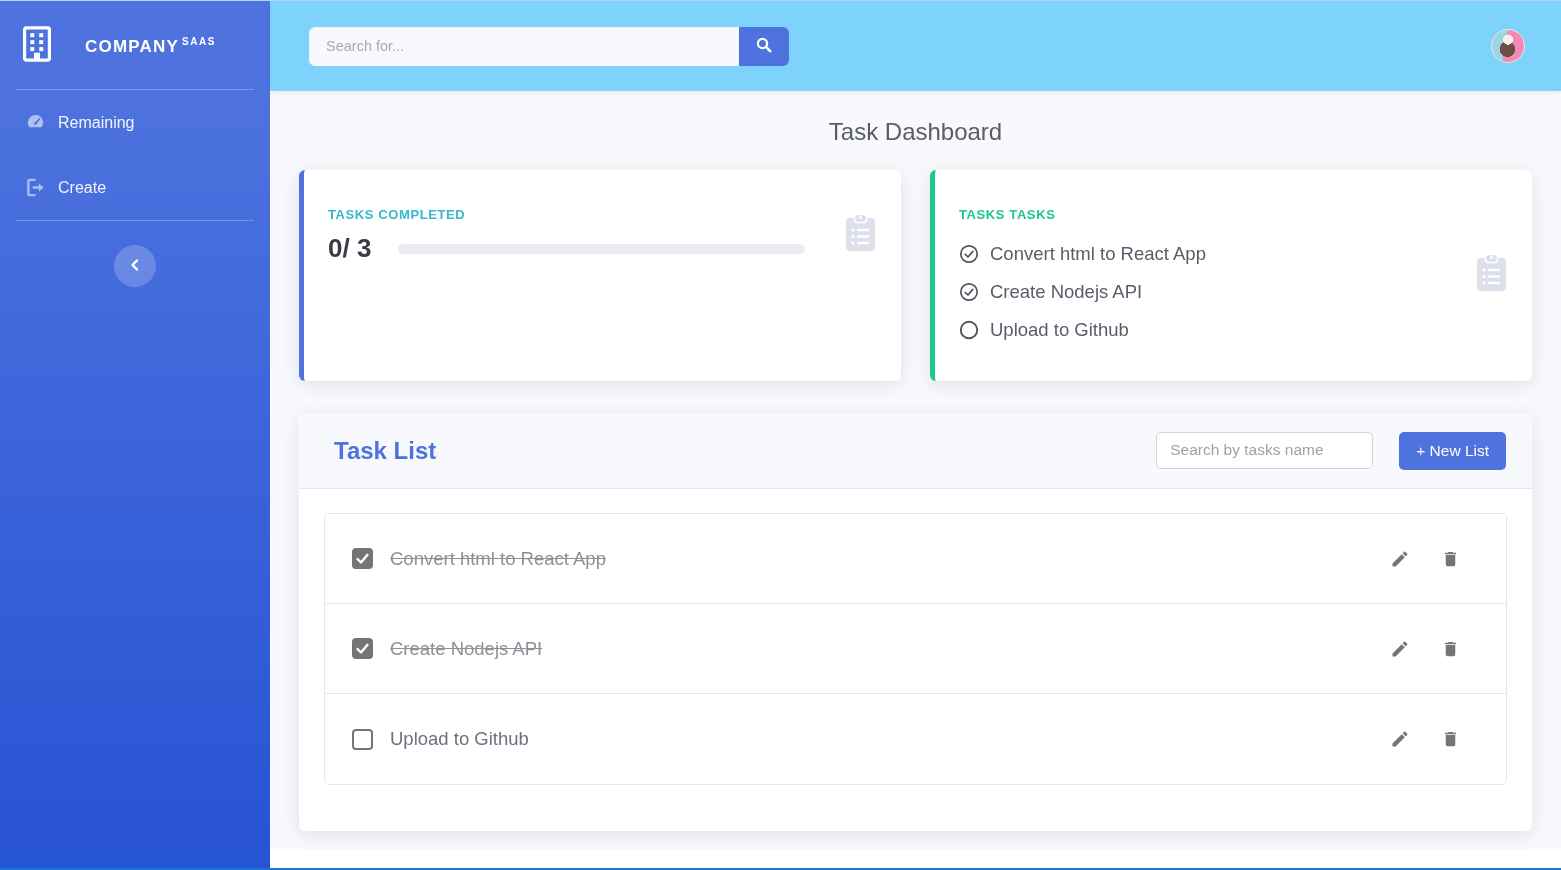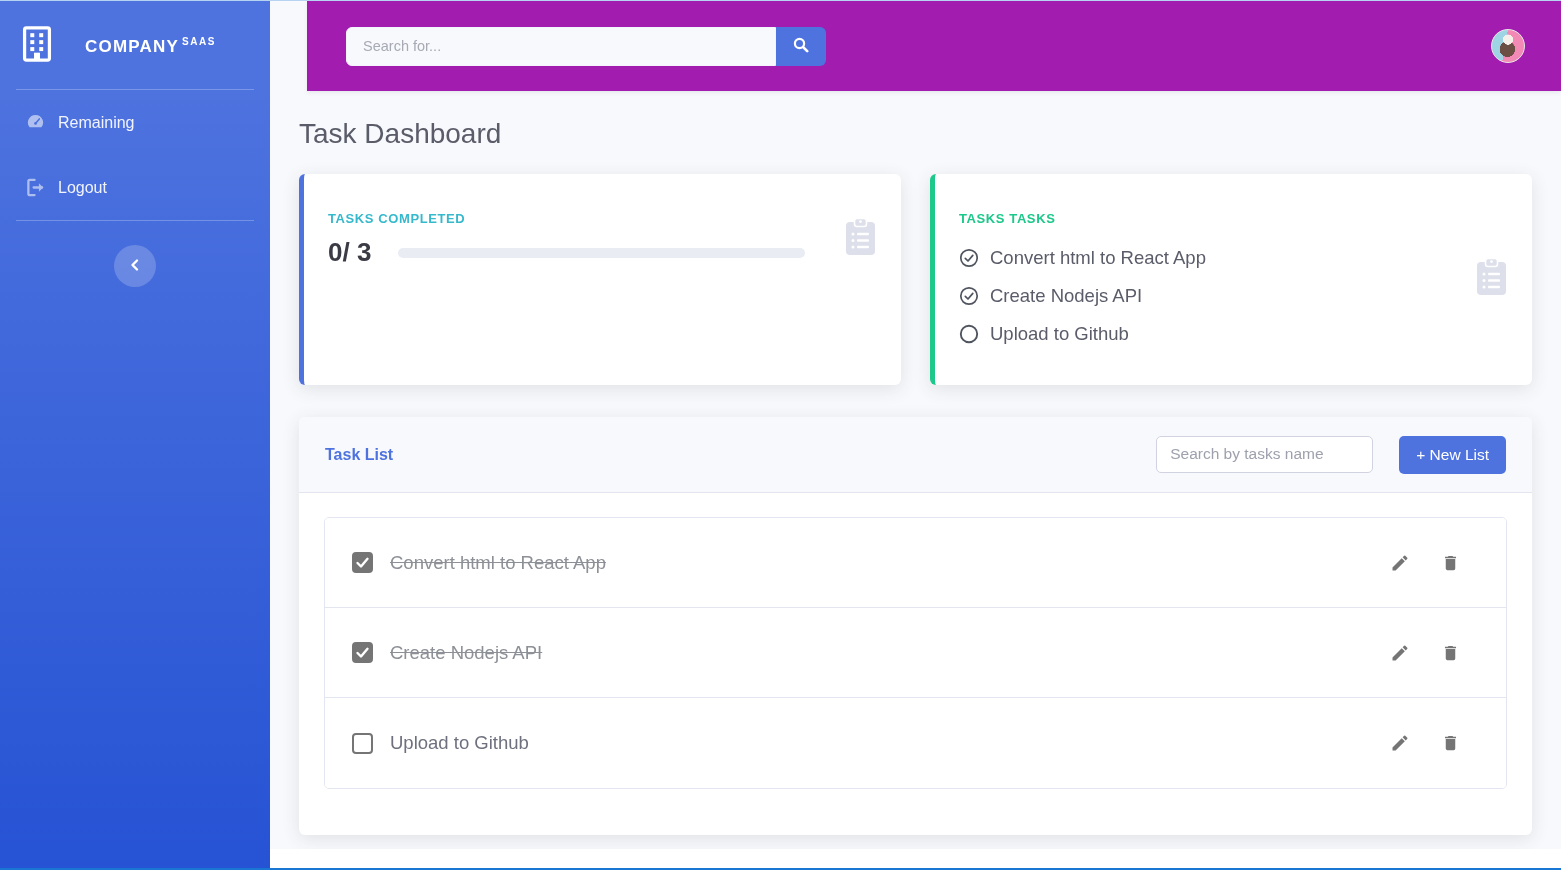--- a/index.html
+++ b/index.html
@@ -43,25 +43,24 @@
     margin:24px auto 0;
     width:42px; height:42px; border-radius:50%;
     background:rgba(255,255,255,.2);
     border:none; cursor:pointer;
     display:flex; align-items:center; justify-content:center;
   }
   
   .main { flex:1; display:flex; flex-direction:column; min-width:0; }
   .topbar {
     height:90px; flex:0 0 90px;
-    background:#a21caf;
+    background:#7dd3fc;
     display:flex; align-items:center; justify-content:space-between;
     padding:0 36px 0 39px;
     box-shadow:0 2px 4px rgba(58,59,69,.08);
-    margin-left:37px;
   }
   .search-form { display:flex; width:480px; height:39px; }
   .search-input {
     flex:1; background:#f8f9fc; border:1px solid #f3f5fb;
     border-radius:6px 0 0 6px; padding:0 16px;
     font-size:14.5px; color:#6e707e; outline:none;
     font-family:"Liberation Sans", sans-serif;
   }
   .search-input::placeholder { color:#a7aab5; }
   .search-btn {
@@ -73,21 +72,21 @@
     width:34px; height:34px; border-radius:50%;
     background:
       radial-gradient(circle at 50% 30%, #f5f0ea 0 18%, transparent 19%),
       radial-gradient(circle at 48% 60%, #6b4f45 0 30%, transparent 31%),
       linear-gradient(100deg,#9fd4e4 0 42%,#f28ab5 42%);
     border:1px solid #e8e8e8;
     cursor:pointer;
   }
   
   .content { flex:1; padding:0 29px; }
-  .page-title { margin:27px 0 24px; font-size:28px; font-weight:400; color:#5a5c69; }
+  .page-title { margin:27px 0 24px; font-size:24px; font-weight:400; color:#5a5c69;text-align:center; }
   .cards-row { display:flex; gap:29px; }
   .card {
     position:relative; flex:1; height:211px;
     background:#fff; border-radius:6px;
     border-left:5px solid #4e73df;
     box-shadow:0 4px 18px rgba(58,59,69,.12);
   }
   .card.accent-green { border-left-color:#1cc88a; }
   .card-pad { padding:37px 24px 0; }
   .card-label { font-size:13px; font-weight:bold; letter-spacing:.6px; }
@@ -115,21 +114,21 @@
     background:#fff; border-radius:6px;
     box-shadow:0 4px 18px rgba(58,59,69,.12);
   }
   .panel-header {
     height:76px; background:#f8f9fc;
     border-bottom:1px solid #e3e6f0;
     border-radius:6px 6px 0 0;
     display:flex; align-items:center; justify-content:space-between;
     padding:0 26px;
   }
-  .panel-title { margin:0; font-size:16px; font-weight:bold; color:#4e73df; }
+  .panel-title { margin:9px; font-size:24px; font-weight:bold; color:#4e73df; }
   .panel-actions { display:flex; gap:26px; }
   .task-search {
     width:217px; height:37px;
     border:1px solid #d1d3e2; border-radius:5px;
     padding:0 13px; font-size:15.5px; color:#6e707e; outline:none;
     font-family:"Liberation Sans", sans-serif;
   }
   .task-search::placeholder { color:#9ea1ad; }
   .btn-new {
     height:38px; padding:0 17px;
@@ -199,21 +198,21 @@
         <span>Remaining</span>
       </a>
       <a class="nav-item">
         <span class="nav-icon">
           <svg width="19" height="19" viewBox="0 0 20 20">
             <path d="M9 2H4a1.5 1.5 0 0 0-1.5 1.5v13A1.5 1.5 0 0 0 4 18h5" fill="none" stroke="#fff" stroke-width="2.4" stroke-linecap="round"></path>
             <path d="M8 10h9" stroke="#fff" stroke-width="2.4" stroke-linecap="round"></path>
             <path d="M13.6 5.6 18 10l-4.4 4.4z" fill="#fff"></path>
           </svg>
         </span>
-        <span>Logout</span>
+        <span>Create</span>
       </a>
     </nav>
     <hr class="sidebar-divider">
     <button class="sidebar-toggle">
       <span>
         <svg width="14" height="14" viewBox="0 0 14 14">
           <polyline points="9,2.5 4.5,7 9,11.5" fill="none" stroke="#fff" stroke-width="2.4" stroke-linecap="round" stroke-linejoin="round"></polyline>
         </svg>
       </span>
     </button>

